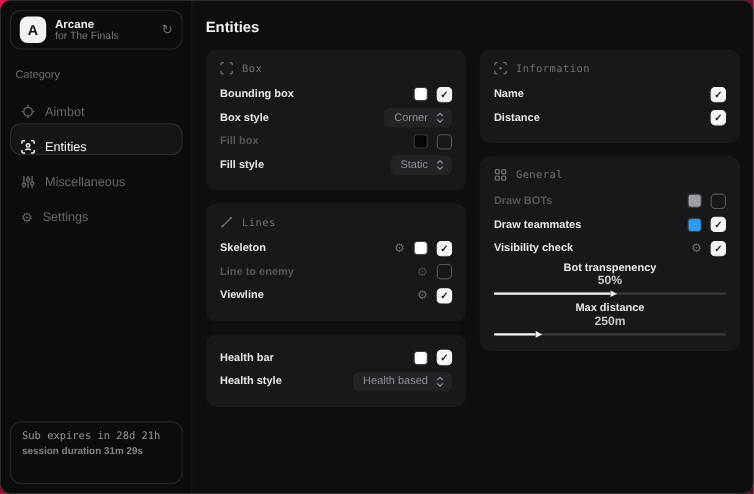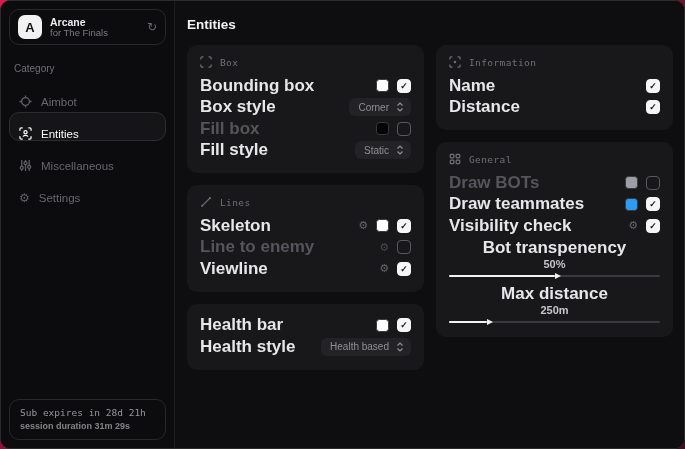--- a/index.html
+++ b/index.html
@@ -52,21 +52,21 @@
     cursor:pointer;
   }
   .nav-item svg, .nav-item .gl { color:#5f5f66; }
   .nav-item.active {
     background:#151518; border-color:#2d2d31; color:#fafafa;
   }
   .nav-item.active svg { color:#fafafa; }
   .gl { font-family:"DejaVu Sans", sans-serif; font-size:12px; line-height:1; }
   .spacer { flex:1; }
   .subbox {
-    margin:8px; padding:7px 10px 8px 10px;
+    margin:8px; padding:7px 10px 24px 10px;
     border:1px solid #28282b; border-radius:10px;
   }
   .sub-line1 { font-family:"DejaVu Sans Mono", monospace; font-size:9.5px; color:#96969c; }
   .sub-line2 { font-size:9px; font-weight:bold; color:#83838a; margin-top:3px; }
   
   .main { flex:1; background:#0e0e10; display:flex; flex-direction:column; }
   .page-title {
     font-size:13.5px; font-weight:bold; color:#f2f2f4;
     padding:16px 0 13px 12px;
   }
@@ -81,21 +81,21 @@
     color:#707076; margin-bottom:7px;
   }
   .panel-head .ph-label {
     font-family:"DejaVu Sans Mono", monospace;
     font-size:9.5px; letter-spacing:0.4px;
   }
   .row {
     display:flex; align-items:center; justify-content:space-between;
     min-height:21.5px;
   }
-  .row-label { font-size:17px; font-weight:600; color:#e7e7ea; }
+  .row-label { font-size:10px; font-weight:600; color:#e7e7ea; }
   .row.disabled .row-label { color:#55555b; }
   .controls { display:flex; align-items:center; gap:8px; }
   .gear { color:#66666c; font-family:"DejaVu Sans", sans-serif; font-size:11px; line-height:1; cursor:pointer; }
   .row.disabled .gear { color:#46464c; }
   .swatch {
     width:13px; height:13px; border-radius:3.5px;
     border:1px solid #3a3a3e; cursor:pointer;
   }
   .checkbox {
     width:14px; height:14px; border-radius:4px;

